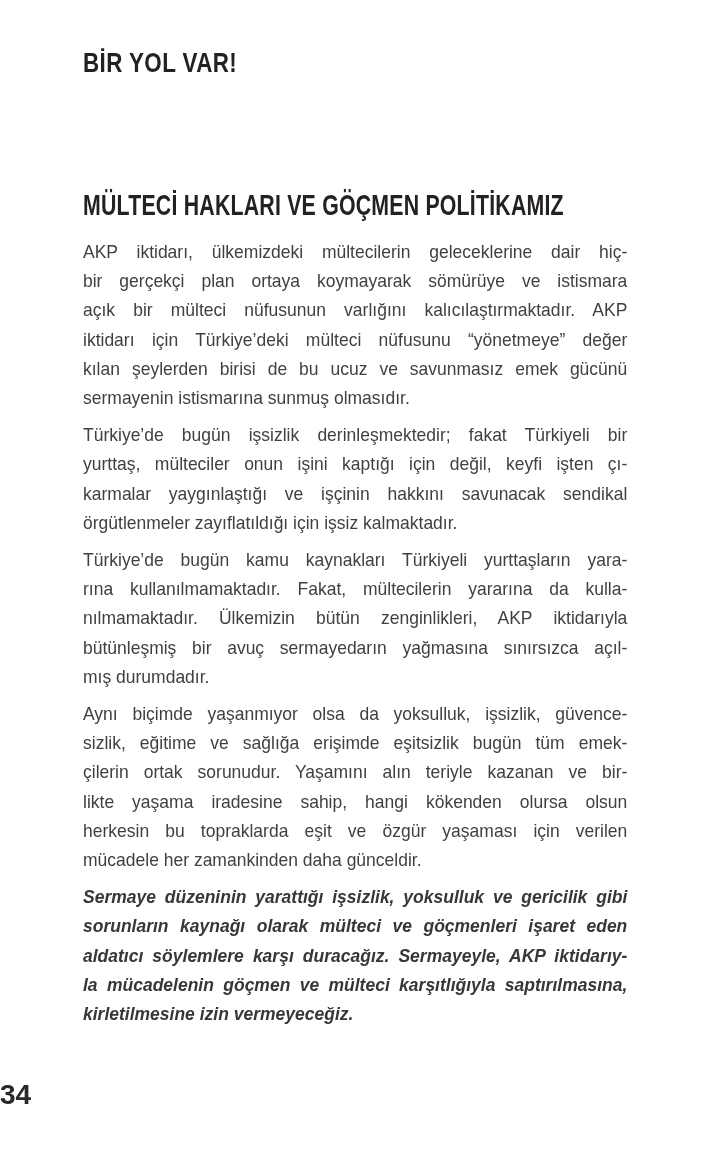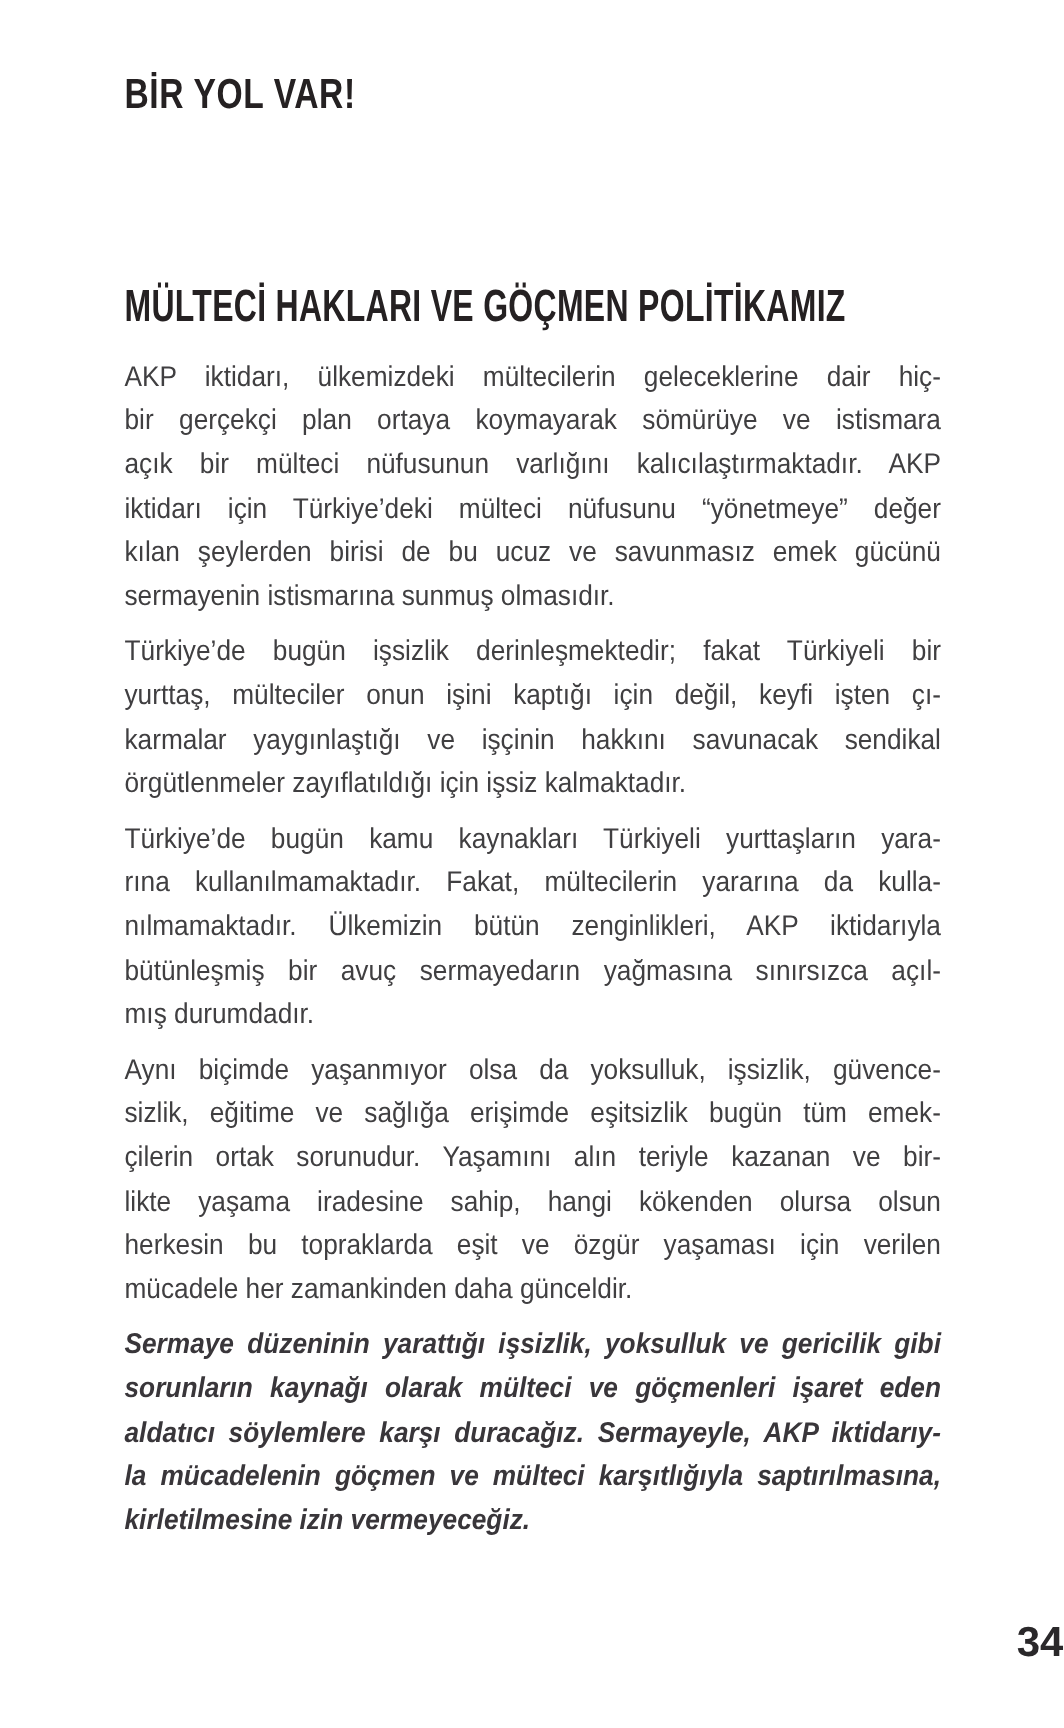--- a/index.html
+++ b/index.html
@@ -66,21 +66,21 @@
     text-align-last: justify;
   }
   .line.last {
     text-align-last: left;
   }
   .page-number {
     position: absolute;
     left: 0;
     top: 1081px;
     width: 709px;
-    text-align: right;
+    text-align: left;
     font-size: 28px;
     font-weight: bold;
     line-height: 28px;
     color: #2a282a;
   }
 </style>
 </head>
 <body>
 
 <div class="page">

